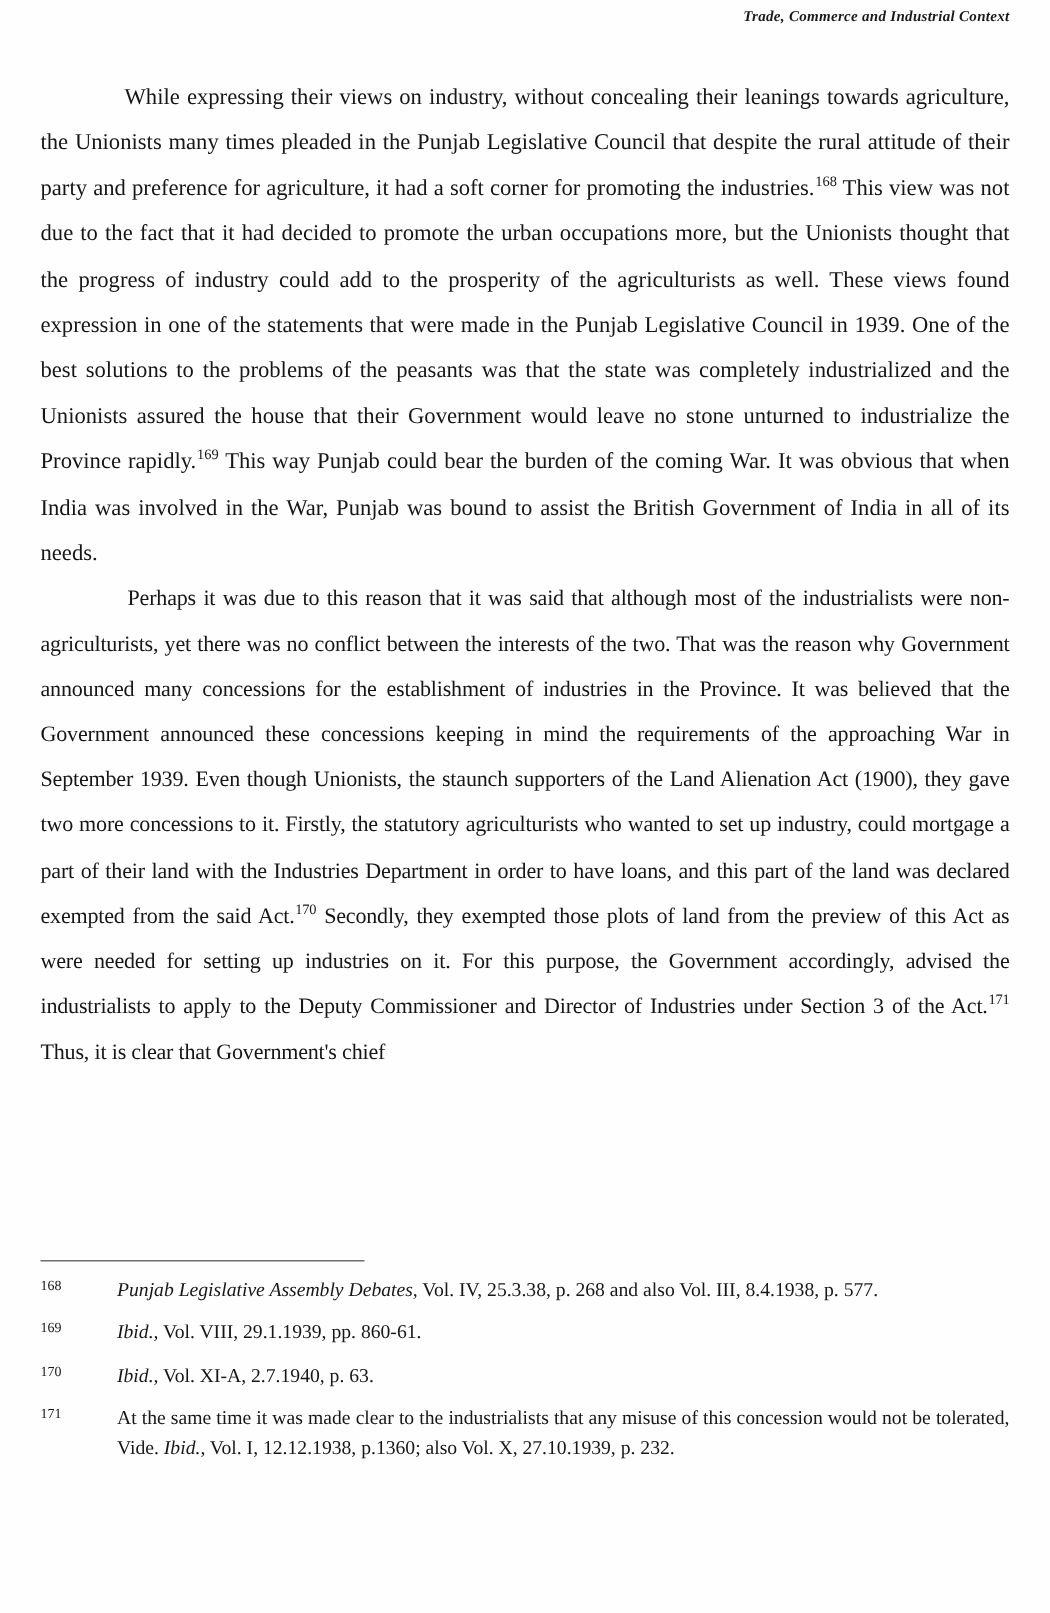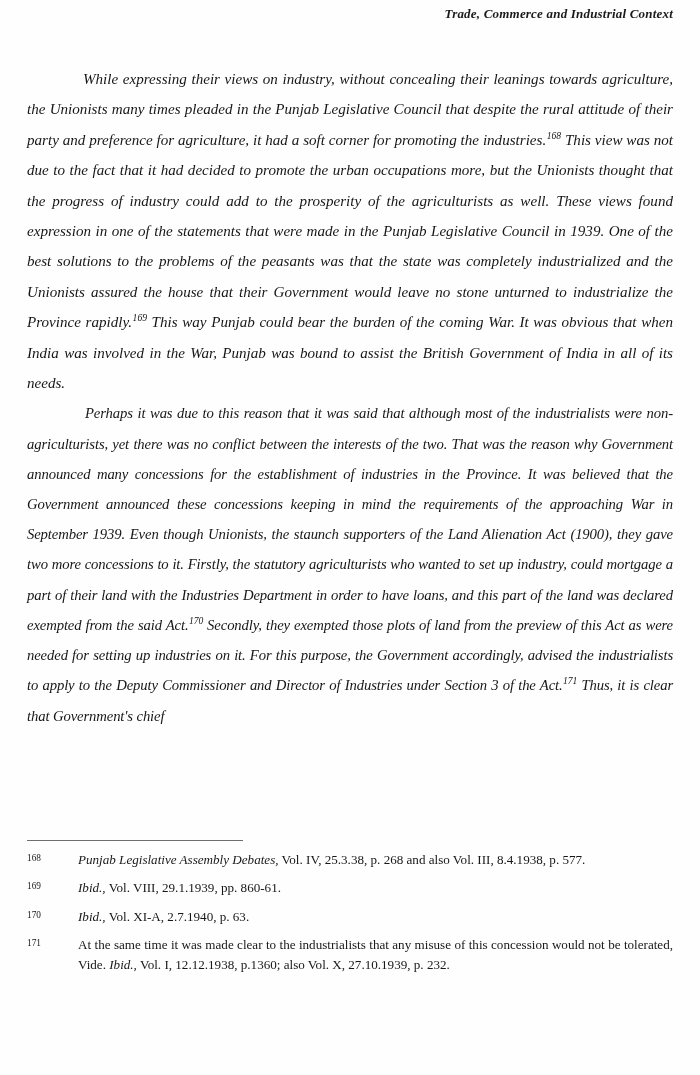--- a/index.html
+++ b/index.html
@@ -20,33 +20,32 @@
 
   
   .running-header {
     position: absolute;
     top: 6px;
     left: 27px;
     right: 27px;
     text-align: right;
     font-style: italic;
     font-weight: 700;
-    font-size: 13px;
+    font-size: 10px;
     letter-spacing: 0.2px;
     color: #1a1a1a;
     font-family: "Liberation Serif", "DejaVu Serif", serif;
   }
 
   
   .body-column {
     position: absolute;
-    top: 64px;
+    top: 50px;
     left: 27px;
     width: 646px;
-    font-style: italic;
   }
 
   p.para {
     margin: 0 0 0 0;
     text-align: justify;
     text-justify: inter-word;
     font-size: 15.1px;
     line-height: 30.4px;
     color: #161616;
     hyphens: none;

